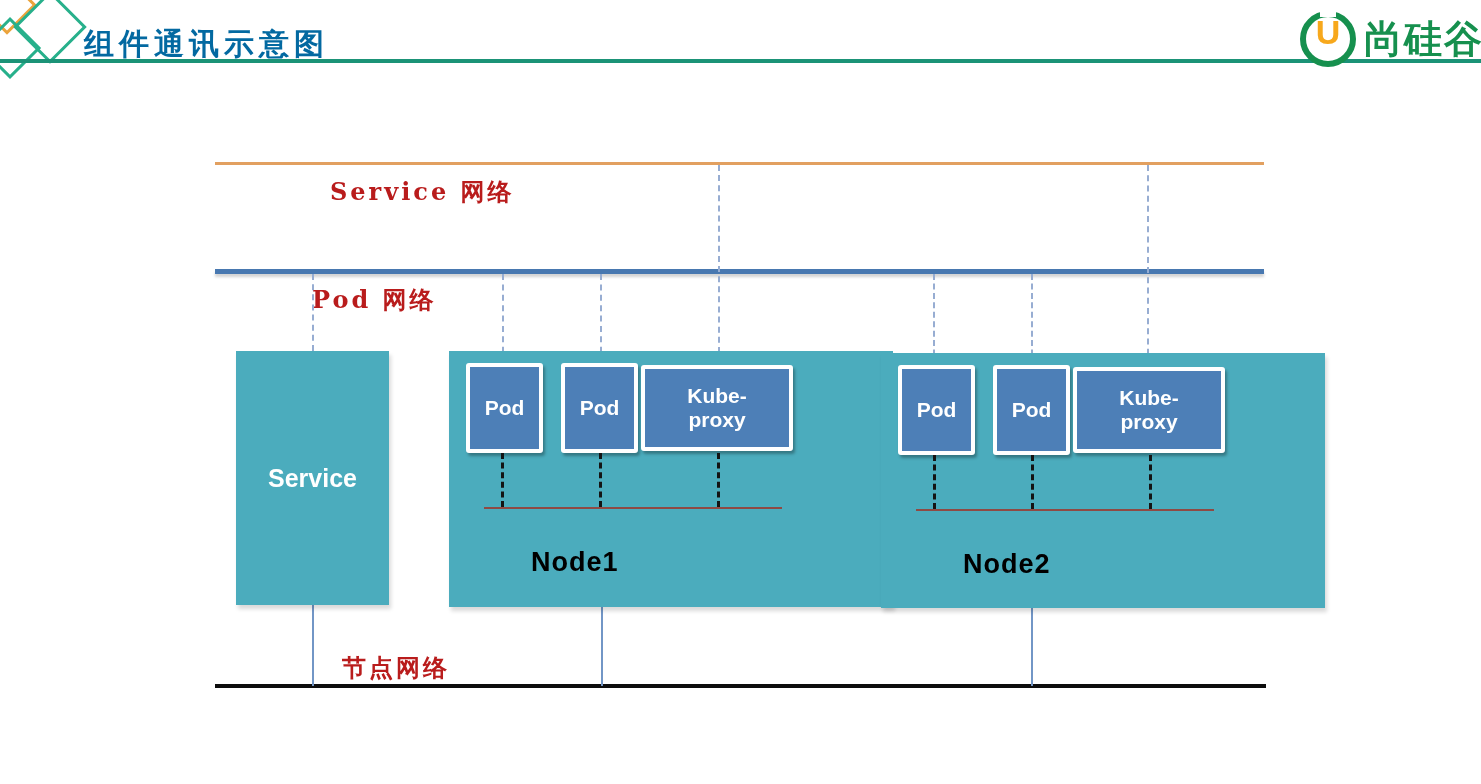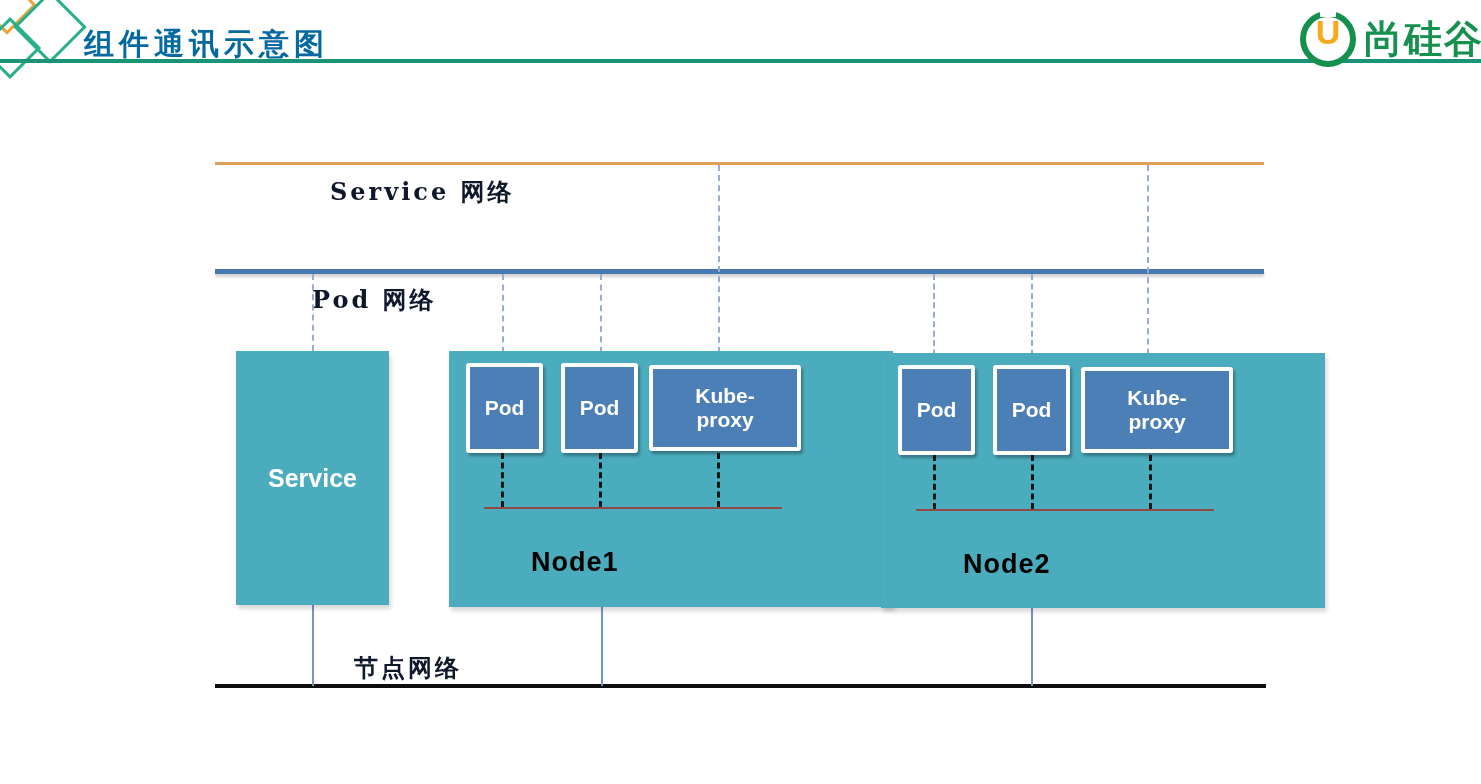--- a/index.html
+++ b/index.html
@@ -27,24 +27,24 @@
               font-family:"Liberation Sans",sans-serif;white-space:nowrap;}
 
   
   .bus{position:absolute;}
   .service-line{left:215px;top:162px;width:1049px;height:3px;background:#E2A060;}
   .pod-line{left:215px;top:269px;width:1049px;height:5px;background:#4878B0;
             box-shadow:0 3px 3px rgba(0,0,0,0.18);}
   .node-line{left:215px;top:684px;width:1051px;height:4px;background:#0D0D0D;}
 
   .net-label{position:absolute;font-family:"DejaVu Serif","Liberation Serif",serif;
-             font-weight:600;color:#0f172a;font-size:24px;letter-spacing:3px;white-space:nowrap;}
+             font-weight:600;color:#b91c1c;font-size:24px;letter-spacing:3px;white-space:nowrap;}
   .service-label{left:330px;top:176px;}
   .pod-label{left:312px;top:284px;}
-  .nodes-label{left:342px;top:652px;margin-left:12px;}
+  .nodes-label{left:342px;top:652px;}
 
   
   .vdash{position:absolute;width:0;border-left:2px dashed #97ADD2;}
   .c1{left:312px;top:274px;height:77px;}
   .c2{left:502px;top:274px;height:89px;}
   .c3{left:600px;top:274px;height:89px;}
   .c4{left:718px;top:165px;height:198px;}
   .c5{left:933px;top:274px;height:91px;}
   .c6{left:1031px;top:274px;height:91px;}
   .c7{left:1147px;top:165px;height:200px;}
@@ -61,21 +61,21 @@
   .node{width:444px;}
   .node1{left:449px;top:351px;height:256px;}
   .node2{left:881px;top:353px;height:255px;}
 
   .pod-box{position:absolute;box-sizing:border-box;background:#4D7FB7;border:4px solid #ffffff;
            border-radius:3px;box-shadow:2px 3px 3px rgba(0,0,0,0.3);display:flex;align-items:center;
            justify-content:center;color:#fff;font-weight:bold;font-size:21px;text-align:center;
            line-height:1.15;}
   .pod-a{left:17px;top:12px;width:77px;height:90px;}
   .pod-b{left:112px;top:12px;width:77px;height:90px;}
-  .proxy{left:200px;top:14px;width:152px;height:86px;}
+  .proxy{left:192px;top:14px;width:152px;height:86px;}
 
   .pod-dash{position:absolute;width:0;border-left:3px dashed #141414;top:102px;height:54px;}
   .pd1{left:52px;} .pd2{left:150px;} .pd3{left:268px;}
   .red-bus{position:absolute;left:35px;top:156px;width:298px;height:2px;background:#8F4A44;}
   .node-name{position:absolute;left:82px;top:196px;color:#000000;font-size:27px;font-weight:bold;
              letter-spacing:1px;}
 </style>
 </head>
 <body>
 

